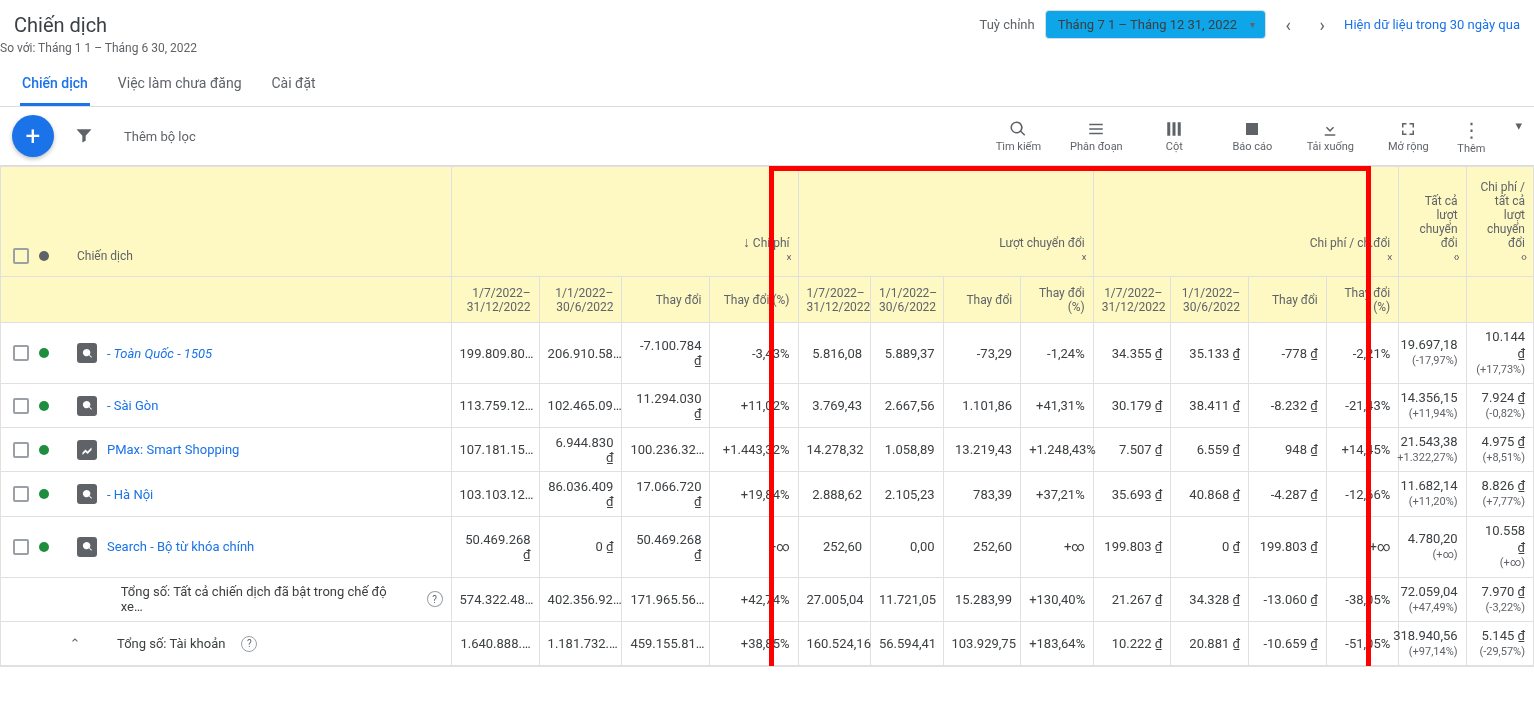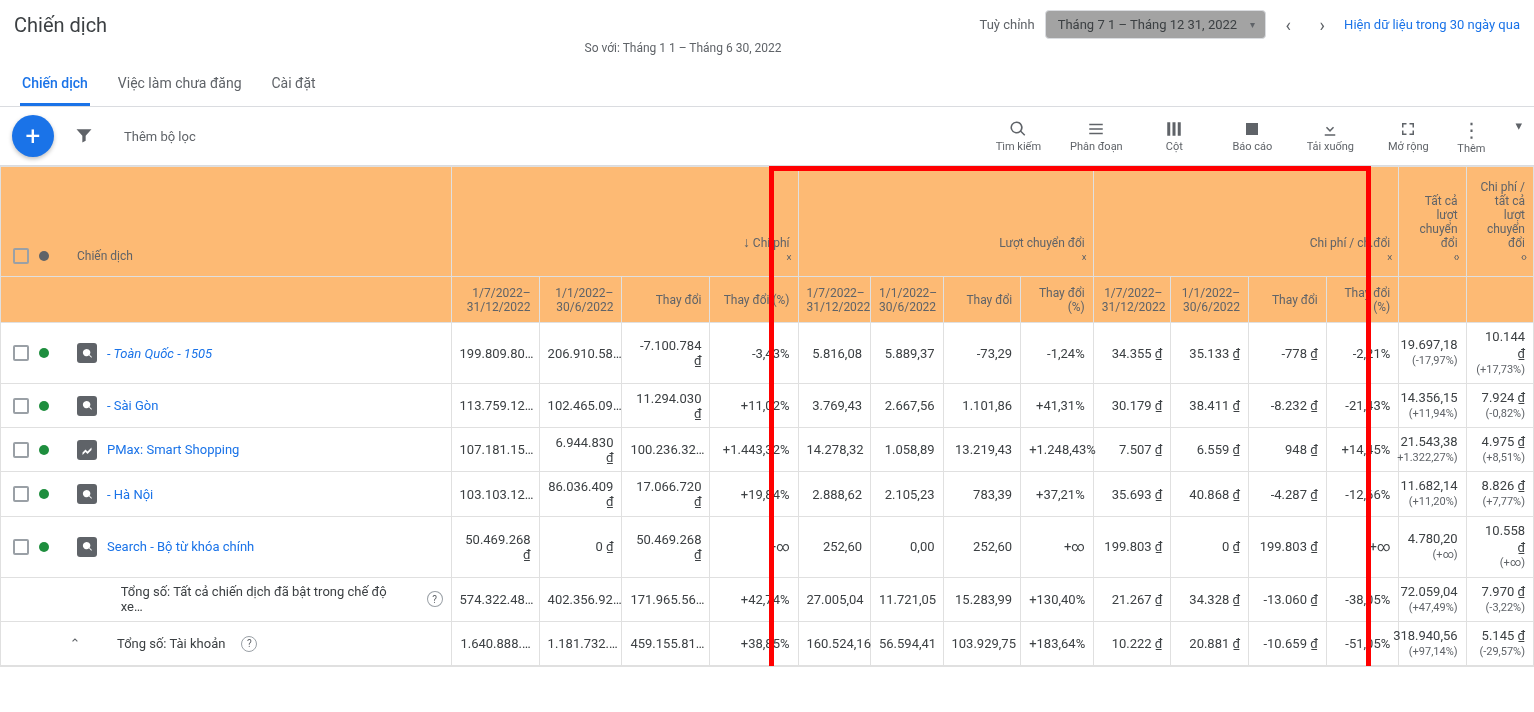--- a/index.html
+++ b/index.html
@@ -2,45 +2,45 @@
 <html><head>
 <meta charset="utf-8">
 <style>
 * { box-sizing: border-box; margin: 0; padding: 0; }
 body { font-family: Roboto, Arial, sans-serif; font-size: 13px; color: #3c4043; background: #fff; width: 1534px; overflow-x: auto; }
 
 .header-bar { display: flex; align-items: center; padding: 10px 14px 6px; }
 .page-title { font-size: 20px; font-weight: 400; color: #3c4043; }
 .header-right { margin-left: auto; display: flex; align-items: center; gap: 10px; }
 .header-right .lbl { font-size: 13px; color: #5f6368; }
-.date-select { border: 1px solid #dadce0; border-radius: 4px; padding: 6px 28px 6px 12px; background: #a3a3a3; position: relative; font-size: 13px; color: #3c4043; display: inline-flex; align-items: center; }
+.date-select { border: 1px solid #dadce0; border-radius: 4px; padding: 6px 28px 6px 12px; background: #0ea5e9; position: relative; font-size: 13px; color: #3c4043; display: inline-flex; align-items: center; }
 .date-select::after { content: "▾"; position: absolute; right: 10px; color: #5f6368; font-size: 10px; }
 .nav-chev { width: 24px; height: 24px; display: inline-flex; align-items: center; justify-content: center; color: #5f6368; font-size: 18px; cursor: pointer; }
 .link30 { color: #1a73e8; font-size: 13px; }
 
-.compare-note { text-align: center; color: #5f6368; font-size: 12px; margin-top: -4px; margin-bottom: 8px; padding-right: 180px; padding-left: 12px; }
+.compare-note { color: #5f6368; font-size: 12px; margin-top: -4px; margin-bottom: 8px; padding-right: 180px; }
 
 .tabs { display: flex; gap: 26px; border-bottom: 1px solid #dadce0; padding: 0 20px; }
 .tab { padding: 12px 2px; font-size: 14px; color: #5f6368; cursor: pointer; border-bottom: 3px solid transparent; }
 .tab.active { color: #1a73e8; border-bottom-color: #1a73e8; font-weight: 500; }
 
 .toolbar { display: flex; align-items: center; border-bottom: 1px solid #dadce0; padding: 8px 12px; }
 .fab { width: 42px; height: 42px; border-radius: 50%; background: #1a73e8; color: #fff; display: flex; align-items: center; justify-content: center; font-size: 26px; box-shadow: 0 2px 4px rgba(0,0,0,.25); cursor: pointer; }
 .filter-ic { margin-left: 20px; color: #5f6368; cursor: pointer; }
 .addfilter { margin-left: 30px; color: #5f6368; }
 .toolbar-right { margin-left: auto; display: flex; gap: 20px; align-items: flex-start; }
 .ticon { display: flex; flex-direction: column; align-items: center; color: #5f6368; font-size: 11px; width: 58px; cursor: pointer; }
 .ticon .glyph { font-size: 18px; height: 22px; display: flex; align-items: center; }
 .more-vert { color: #5f6368; cursor: pointer; display: flex; flex-direction: column; align-items: center; font-size: 11px; }
 .caret-right { color: #5f6368; cursor: pointer; padding-left: 10px; }
 
 .table-wrap { position: relative; width: 1534px; overflow: hidden; border-bottom: 1px solid #e0e0e0; }
 table { border-collapse: collapse; width: 100%; table-layout: fixed; }
 th, td { border: 1px solid #e0e0e0; padding: 6px 8px; vertical-align: middle; }
-th { font-weight: 400; color: #5f6368; background: #fdba74; font-size: 12px; }
+th { font-weight: 400; color: #5f6368; background: #fef9c3; font-size: 12px; }
 td { font-size: 13px; color: #3c4043; }
 .num { text-align: right; }
 .campcell { display: flex; align-items: center; gap: 10px; }
 .cbox { width: 16px; height: 16px; border: 2px solid #9aa0a6; border-radius: 2px; }
 .status-dot { width: 10px; height: 10px; border-radius: 50%; background: #1e8e3e; }
 .ctype-ic { width: 20px; height: 20px; background: #5f6368; border-radius: 3px; display: inline-flex; align-items: center; justify-content: center; color: #fff; font-size: 11px; }
 .cname { color: #1a73e8; cursor: pointer; }
 .headrow1 th { height: 110px; vertical-align: bottom; padding-bottom: 12px; }
 .headrow2 th { height: 46px; }
 .expand-chevrons { font-size: 12px; color: #5f6368; letter-spacing: -2px; }

